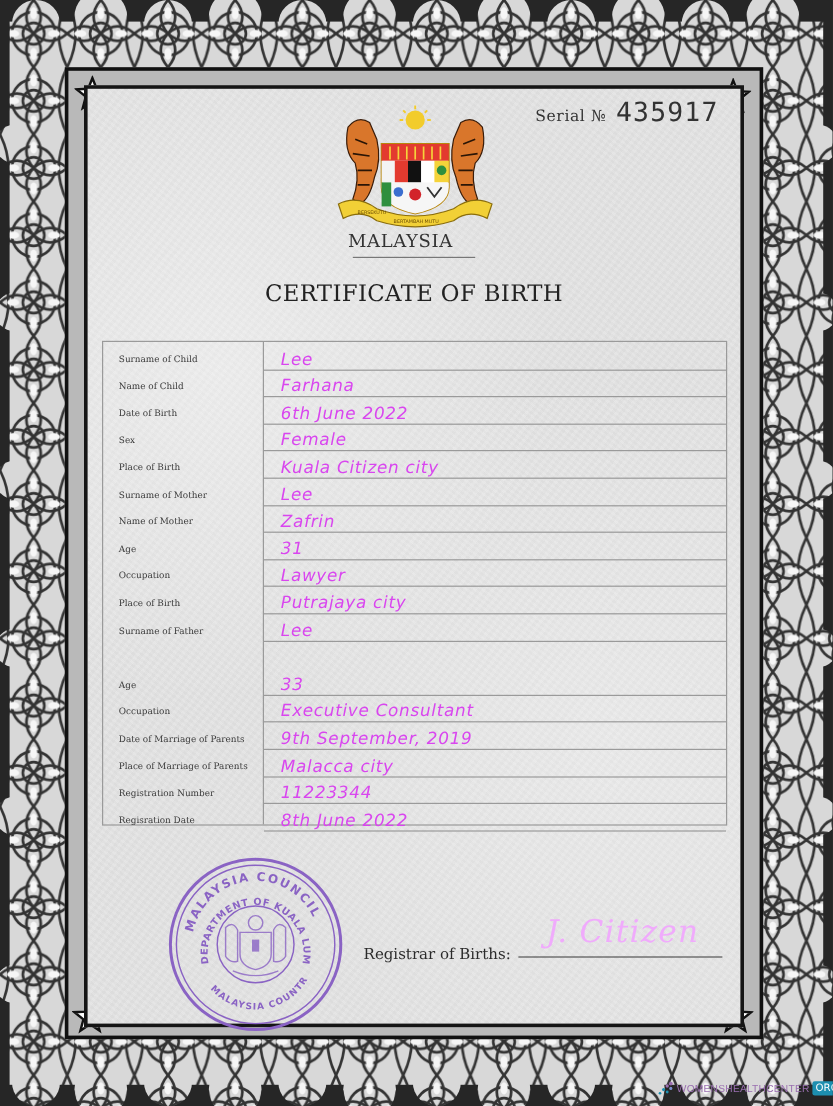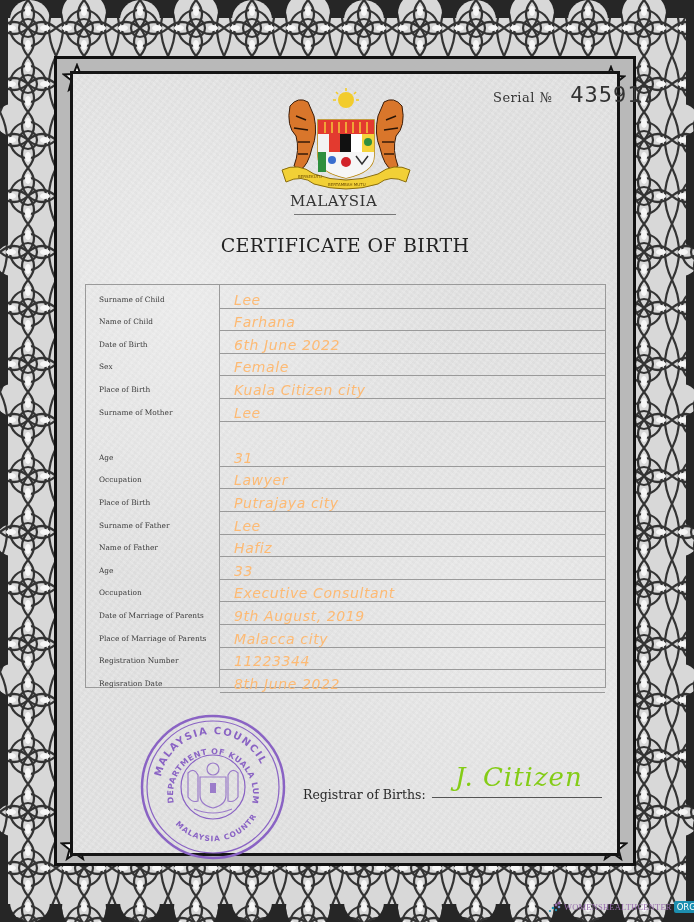--- a/index.html
+++ b/index.html
@@ -28,21 +28,21 @@
       repeating-linear-gradient(37deg, rgba(0,0,0,0.018) 0 2px, rgba(255,255,255,0.02) 2px 4px),
       repeating-linear-gradient(-53deg, rgba(0,0,0,0.015) 0 3px, rgba(255,255,255,0.02) 3px 6px),
       #e4e4e4;
     border: 3px solid #151515;
   }
 
   .corner-star { position: absolute; width: 30px; height: 30px; }
 
   .serial {
     position: absolute; left: 446px; top: 82px; height: 30px;
-    display: flex; align-items: baseline; gap: 18px; margin-left: 47px;
+    display: flex; align-items: baseline; gap: 8px;
   }
   .serial-label { font-family: "DejaVu Serif", serif; font-size: 13px; color: #333; letter-spacing: 0.5px; }
   .serial-no { font-family: "DejaVu Sans Mono", monospace; font-size: 22px; color: #333; letter-spacing: 1px; }
 
   .crest { position: absolute; left: 278px; top: 86px; width: 136px; height: 104px; }
   .country {
     position: absolute; left: 290px; top: 192px; width: 112px; text-align: left;
     font-family: "DejaVu Serif", serif; font-size: 15px; color: #333; letter-spacing: 0.5px;
   }
   .country-rule { position: absolute; left: 294px; top: 214px; width: 102px; height: 1px; background: #777; }
@@ -58,45 +58,45 @@
   }
   .table .divider { position: absolute; left: 133px; top: 0; width: 1px; height: 100%; background: #9a9a9a; }
   .row { position: absolute; left: 0; width: 100%; height: 22.6px; }
   .row .label {
     position: absolute; left: 13px; bottom: 4px;
     font-family: "DejaVu Serif", serif; font-size: 7.4px; color: #3a3a3a; white-space: nowrap;
   }
   .row .value {
     position: absolute; left: 148px; bottom: 0px;
     font-family: "DejaVu Sans", sans-serif; font-style: italic;
-    font-size: 14px; color: #fdba74; white-space: nowrap; letter-spacing: 0.6px;
+    font-size: 14px; color: #d946ef; white-space: nowrap; letter-spacing: 0.6px;
   }
   .row .rule {
     position: absolute; left: 134px; right: 0; bottom: -1px; height: 1px; background: #9a9a9a;
   }
 
   .stamp { position: absolute; left: 138px; top: 713px; width: 150px; height: 148px; }
 
   .registrar {
     position: absolute; left: 303px; top: 787px;
     font-family: "DejaVu Serif", serif; font-size: 12.5px; color: #2a2a2a;
   }
   .sig-line { position: absolute; left: 432px; top: 797px; width: 170px; height: 1px; background: #555; }
   .signature {
     position: absolute; left: 455px; top: 762px;
-    font-family: "DejaVu Serif", serif; font-style: italic; font-size: 26px; color: #84cc16;
+    font-family: "DejaVu Serif", serif; font-style: italic; font-size: 26px; color: #f0abfc;
     letter-spacing: 1px;
   }
 
   .watermark {
     position: absolute; left: 548px; top: 899px; height: 16px;
     display: flex; align-items: center; gap: 2px;
   }
   .wm-dots { width: 14px; height: 14px; }
-  .wm-text { font-family: Liberation Serif, serif; font-size: 8.5px; color: #9a6fb0; letter-spacing: 0.2px; }
+  .wm-text { font-family: Liberation Sans, sans-serif; font-size: 8.5px; color: #9a6fb0; letter-spacing: 0.2px; }
   .wm-badge {
     font-family: "DejaVu Sans", sans-serif; font-size: 8.5px; color: #fff; background: #1d8fb0;
     padding: 1px 3px; border-radius: 2px;
   }
 </style>
 </head>
 <body>
 
 <div class="lace">
   <svg width="694" height="922" viewBox="0 0 694 922">
@@ -282,58 +282,58 @@
   <div class="row" style="top:90.4px;">
     <span class="label">Place of Birth</span>
     <span class="value">Kuala Citizen city</span>
     <span class="rule"></span>
   </div>
   <div class="row" style="top:113px;">
     <span class="label">Surname of Mother</span>
     <span class="value">Lee</span>
     <span class="rule"></span>
   </div>
+  <div class="row" style="top:135.6px;">
+    <span class="label">Name of Mother</span>
+    <span class="value">Zafrin</span>
+    <span class="rule"></span>
+  </div>
   <div class="row" style="top:158.2px;">
     <span class="label">Age</span>
     <span class="value">31</span>
     <span class="rule"></span>
   </div>
   <div class="row" style="top:180.8px;">
     <span class="label">Occupation</span>
     <span class="value">Lawyer</span>
     <span class="rule"></span>
   </div>
   <div class="row" style="top:203.4px;">
     <span class="label">Place of Birth</span>
     <span class="value">Putrajaya city</span>
     <span class="rule"></span>
   </div>
   <div class="row" style="top:226px;">
     <span class="label">Surname of Father</span>
     <span class="value">Lee</span>
     <span class="rule"></span>
   </div>
-  <div class="row" style="top:248.6px;">
-    <span class="label">Name of Father</span>
-    <span class="value">Hafiz</span>
-    <span class="rule"></span>
-  </div>
   <div class="row" style="top:271.2px;">
     <span class="label">Age</span>
     <span class="value">33</span>
     <span class="rule"></span>
   </div>
   <div class="row" style="top:293.8px;">
     <span class="label">Occupation</span>
     <span class="value">Executive Consultant</span>
     <span class="rule"></span>
   </div>
   <div class="row" style="top:316.4px;">
     <span class="label">Date of Marriage of Parents</span>
-    <span class="value">9th August, 2019</span>
+    <span class="value">9th September, 2019</span>
     <span class="rule"></span>
   </div>
   <div class="row" style="top:339px;">
     <span class="label">Place of Marriage of Parents</span>
     <span class="value">Malacca city</span>
     <span class="rule"></span>
   </div>
   <div class="row" style="top:361.6px;">
     <span class="label">Registration Number</span>
     <span class="value">11223344</span>

